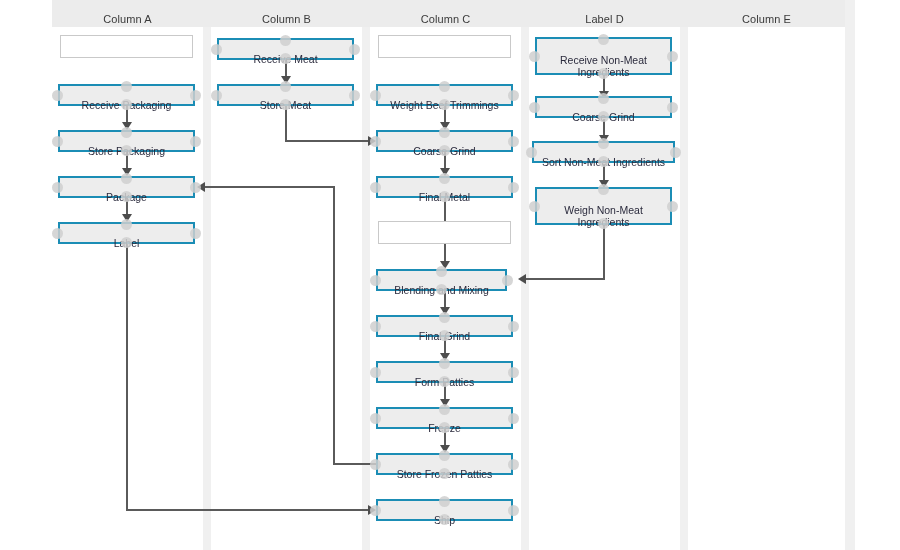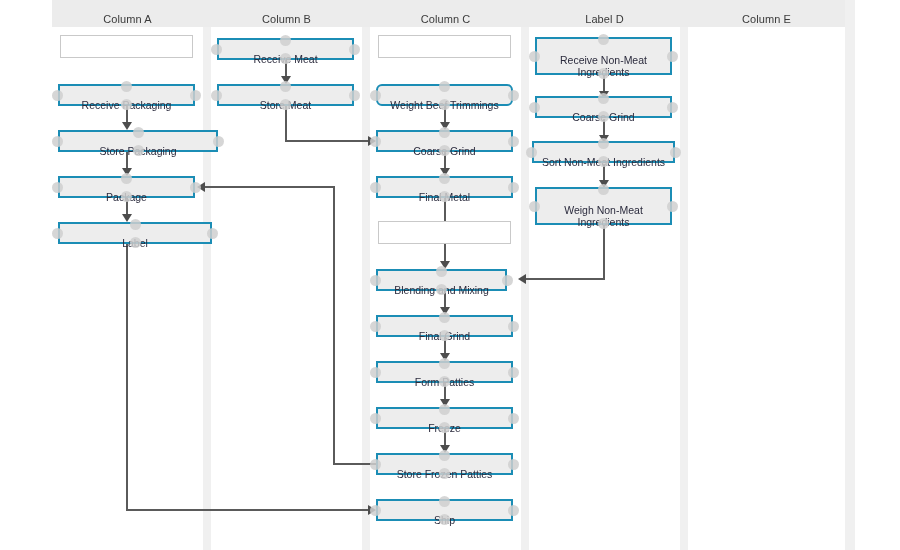--- a/index.html
+++ b/index.html
@@ -197,37 +197,37 @@
   </div>
 
   <div class="node" style="left:58px; top:84px; width:137px; height:22px;">
     <span class="handle left"></span>
     <span class="handle right"></span>
     <span class="handle top"></span>
     <span class="handle bottom"></span>
     <span class="node-label">Receive Packaging</span>
   </div>
 
-  <div class="node" style="left:58px; top:130px; width:160px; height:22px;">
+  <div class="node" style="left:58px; top:130px; width:137px; height:22px;">
     <span class="handle left"></span>
     <span class="handle right"></span>
     <span class="handle top"></span>
     <span class="handle bottom"></span>
     <span class="node-label">Store Packaging</span>
   </div>
 
   <div class="node" style="left:58px; top:176px; width:137px; height:22px;">
     <span class="handle left"></span>
     <span class="handle right"></span>
     <span class="handle top"></span>
     <span class="handle bottom"></span>
     <span class="node-label">Package</span>
   </div>
 
-  <div class="node" style="left:58px; top:222px; width:154px; height:22px;">
+  <div class="node" style="left:58px; top:222px; width:137px; height:22px;">
     <span class="handle left"></span>
     <span class="handle right"></span>
     <span class="handle top"></span>
     <span class="handle bottom"></span>
     <span class="node-label">Label</span>
   </div>
 
   <div class="node" style="left:217px; top:38px; width:137px; height:22px;">
     <span class="handle left"></span>
     <span class="handle right"></span>
@@ -241,21 +241,21 @@
     <span class="handle right"></span>
     <span class="handle top"></span>
     <span class="handle bottom"></span>
     <span class="node-label">Store Meat</span>
   </div>
 
   <div class="node placeholder" style="left:378px; top:35px; width:133px; height:23px;">
     <span class="node-label"></span>
   </div>
 
-  <div class="node" style="left:376px; top:84px; width:137px; height:22px;border-radius:6px;">
+  <div class="node" style="left:376px; top:84px; width:137px; height:22px;">
     <span class="handle left"></span>
     <span class="handle right"></span>
     <span class="handle top"></span>
     <span class="handle bottom"></span>
     <span class="node-label">Weight Beef Trimmings</span>
   </div>
 
   <div class="node" style="left:376px; top:130px; width:137px; height:22px;">
     <span class="handle left"></span>
     <span class="handle right"></span>

